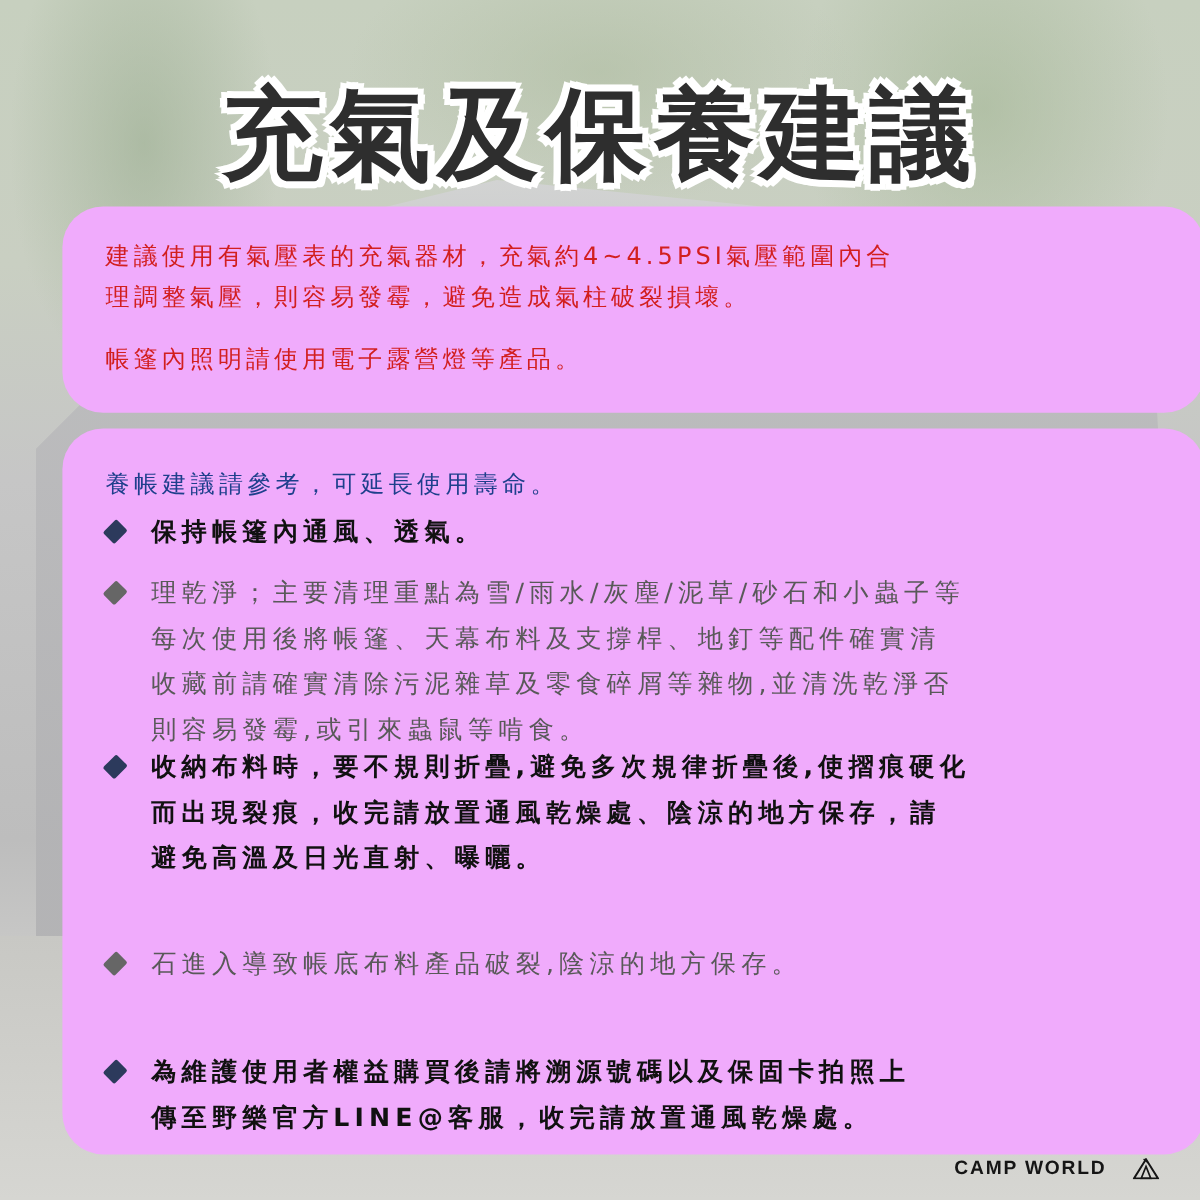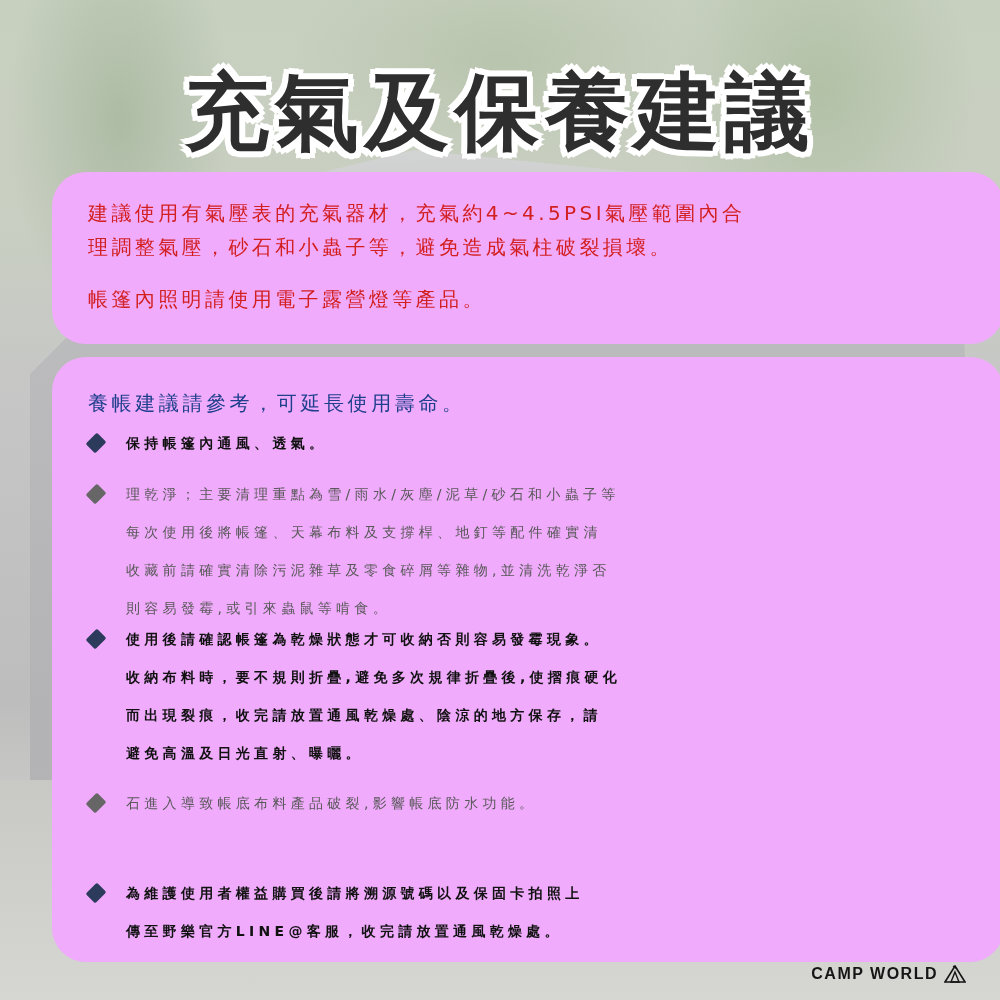--- a/index.html
+++ b/index.html
@@ -53,47 +53,47 @@
     letter-spacing:3.6px; white-space:nowrap;
   }
   .item { position:absolute; left:36px; right:20px; }
   .item .diamond {
     position:absolute; left:0; width:16px; height:16px;
     transform:rotate(45deg) scaleX(0.85);
     border-radius:2px;
   }
   .item .lines { position:absolute; left:38px; }
   .item .ln {
-    display:block; font-size:14px; letter-spacing:4.3px; white-space:nowrap;
+    display:block; font-size:21px; letter-spacing:4.3px; white-space:nowrap;
     height:38px; line-height:38px;
   }
   .dark .ln { color:#111111; font-weight:bold; }
   .gray .ln { color:#595959; }
   .diamond.navy { background:#2c3a5c; }
   .diamond.gray { background:#666666; }
   .footer {
     position:absolute; right:16px; top:965px; font-size:17px; font-weight:bold;
-    color:#151515; white-space:nowrap; display:flex; align-items:center; gap:6px;
+    color:#151515; white-space:nowrap; display:flex; align-items:center; gap:22px;
   }
   .footer .brand { letter-spacing:1.5px; font-family:"Liberation Sans", sans-serif; font-weight:900; font-size:16px; }
   .footer .tent-icon { width:22px; height:18px; display:inline-block; margin-right:18px; }
 </style>
 </head>
 <body>
 
 <div class="bg">
   <div class="tent"></div>
   <div class="ground"></div>
 </div>
 
 <div class="title">充氣及保養建議</div>
 
 <div class="card card1">
   <div class="red-line" style="top:28px">建議使用有氣壓表的充氣器材，充氣約4~4.5PSI氣壓範圍內合</div>
-  <div class="red-line" style="top:62px">理調整氣壓，砂石和小蟲子等，避免造成氣柱破裂損壞。</div>
+  <div class="red-line" style="top:62px">理調整氣壓，則容易發霉，避免造成氣柱破裂損壞。</div>
   <div class="red-line" style="top:114px">帳篷內照明請使用電子露營燈等產品。</div>
 </div>
 
 <div class="card card2">
   <div class="intro">養帳建議請參考，可延長使用壽命。</div>
 
   <div class="item dark" style="top:67px">
     <span class="diamond navy" style="top:11px"></span>
     <div class="lines">
       <span class="ln">保持帳篷內通風、透氣。</span>
@@ -106,31 +106,30 @@
       <span class="ln">理乾淨；主要清理重點為雪/雨水/灰塵/泥草/砂石和小蟲子等</span>
       <span class="ln">每次使用後將帳篷、天幕布料及支撐桿、地釘等配件確實清</span>
       <span class="ln">收藏前請確實清除污泥雜草及零食碎屑等雜物,並清洗乾淨否</span>
       <span class="ln">則容易發霉,或引來蟲鼠等啃食。</span>
     </div>
   </div>
 
   <div class="item dark" style="top:263px">
     <span class="diamond navy" style="top:11px"></span>
     <div class="lines">
-      <span class="ln">使用後請確認帳篷為乾燥狀態才可收納否則容易發霉現象。</span>
       <span class="ln">收納布料時，要不規則折疊,避免多次規律折疊後,使摺痕硬化</span>
       <span class="ln">而出現裂痕，收完請放置通風乾燥處、陰涼的地方保存，請</span>
       <span class="ln">避免高溫及日光直射、曝曬。</span>
     </div>
   </div>
 
   <div class="item gray" style="top:427px">
     <span class="diamond gray" style="top:11px"></span>
     <div class="lines">
-      <span class="ln">石進入導致帳底布料產品破裂,影響帳底防水功能。</span>
+      <span class="ln">石進入導致帳底布料產品破裂,陰涼的地方保存。</span>
     </div>
   </div>
 
   <div class="item dark" style="top:517px">
     <span class="diamond navy" style="top:11px"></span>
     <div class="lines">
       <span class="ln">為維護使用者權益購買後請將溯源號碼以及保固卡拍照上</span>
       <span class="ln">傳至野樂官方LINE@客服，收完請放置通風乾燥處。</span>
     </div>
   </div>

